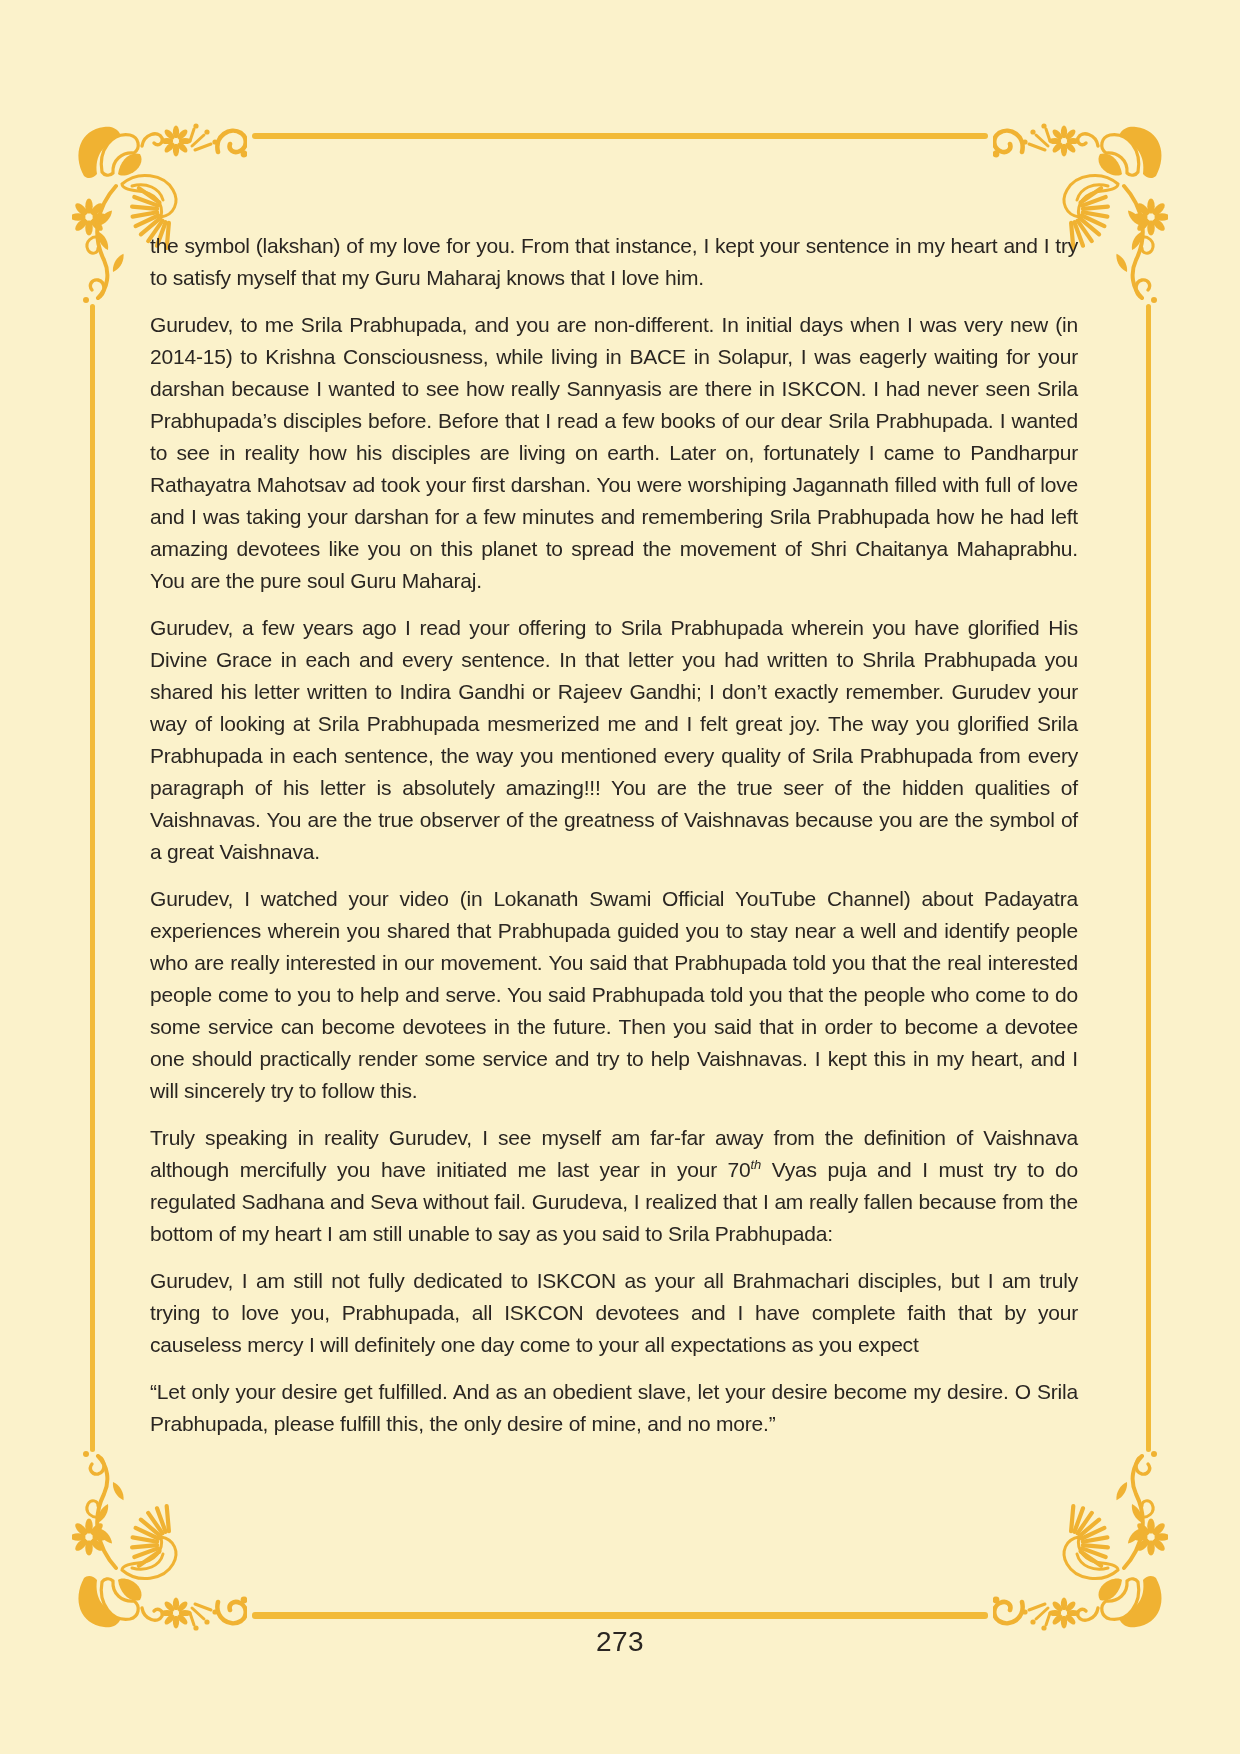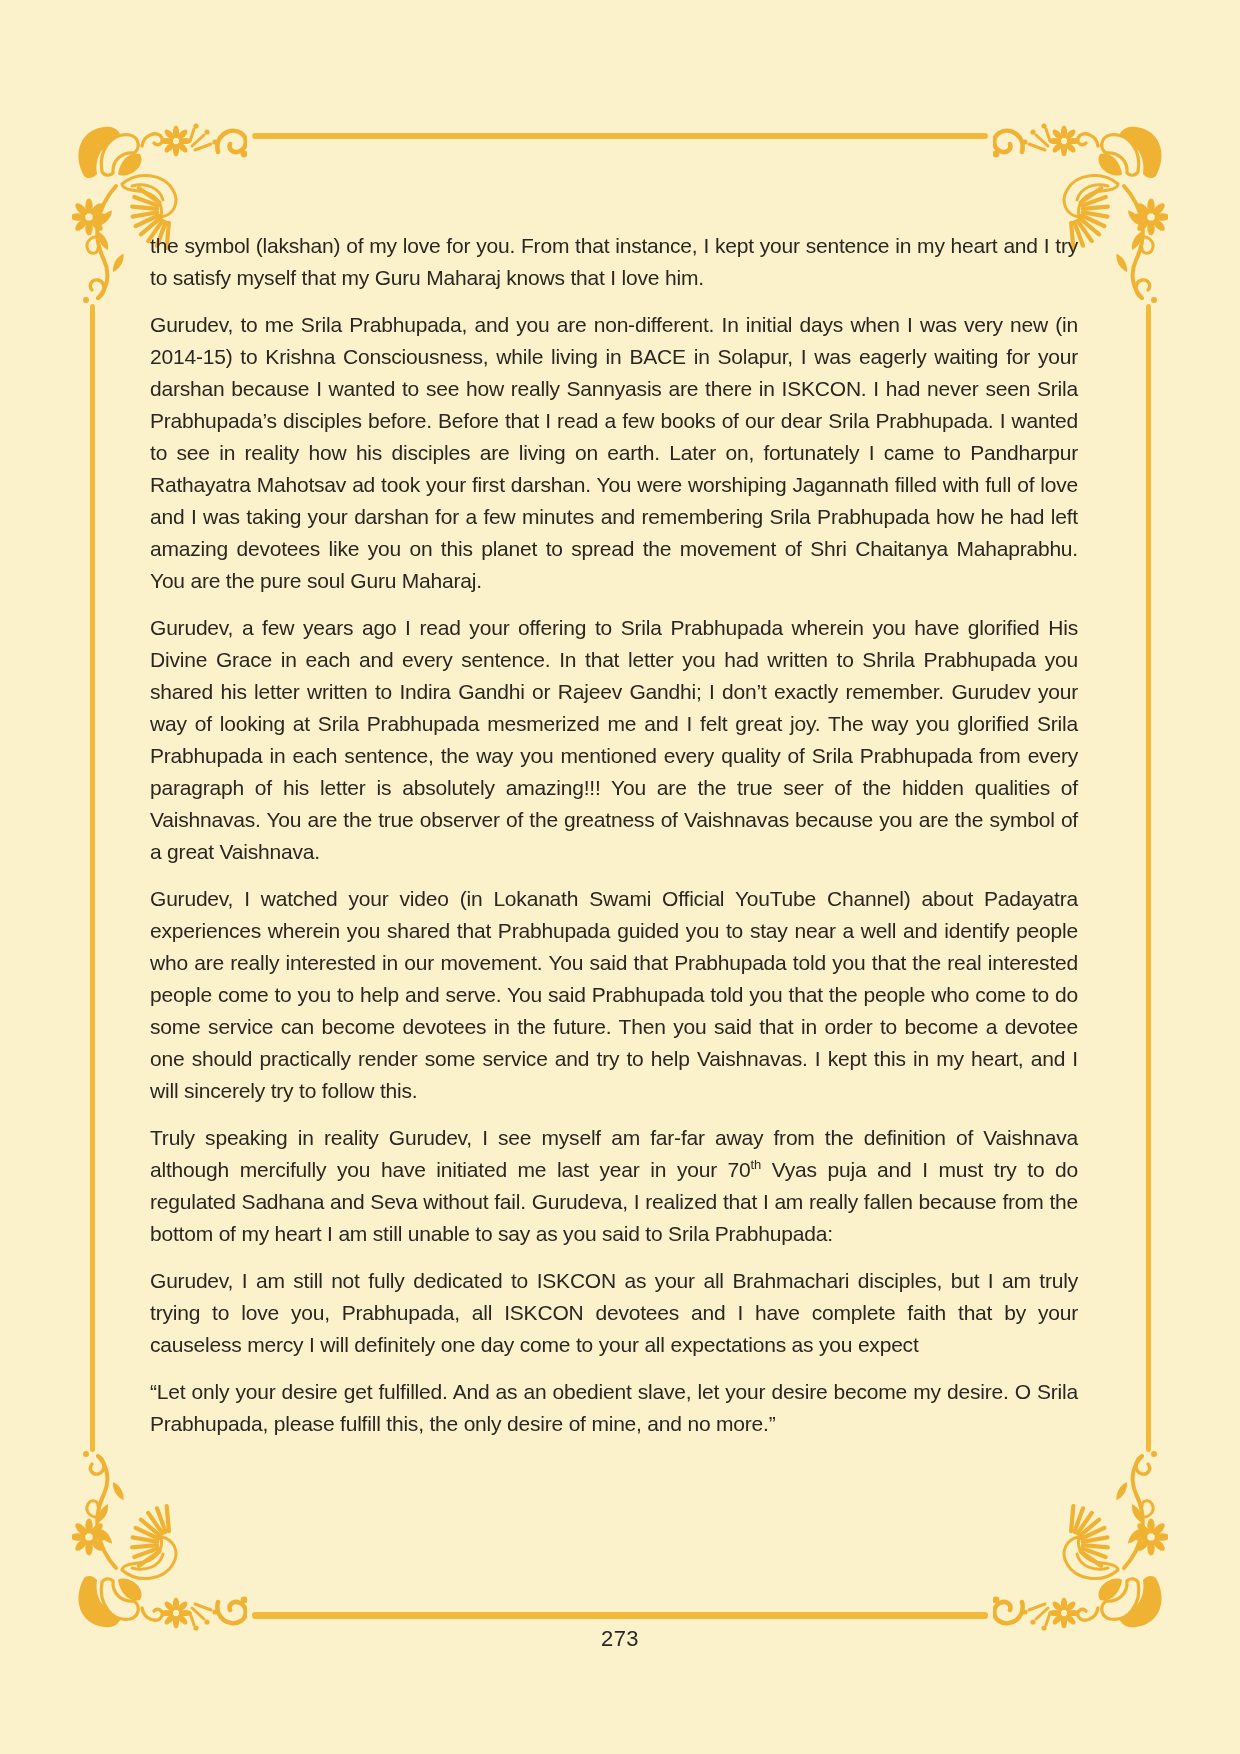--- a/index.html
+++ b/index.html
@@ -34,25 +34,25 @@
   .bg-fill{fill:var(--bg);}
   
   .page-text{
     position:absolute;left:150px;top:230px;width:940px;
     color:var(--ink);
     font-size:21px;line-height:32px;
     text-align:justify;
     letter-spacing:-0.2px;
   }
   .page-text p{margin:0 12px 15px 0;}
-  .page-text sup{font-size:0.62em;line-height:0;vertical-align:super;}
+  .page-text sup{font-size:0.62em;line-height:0;vertical-align:super;font-style:italic;}
   .page-number{
     position:absolute;left:0;top:1626px;width:1240px;
     text-align:center;color:var(--ink);
-    font-size:22px;letter-spacing:0.5px;
+    font-size:28px;letter-spacing:0.5px;
   }
   .defs-holder{position:absolute;width:0;height:0;overflow:hidden;}
 </style>
 </head>
 <body>
 
 <svg class="defs-holder" aria-hidden="true">
   <defs>
     <g id="daisy8">
       <g class="gold-fill">

